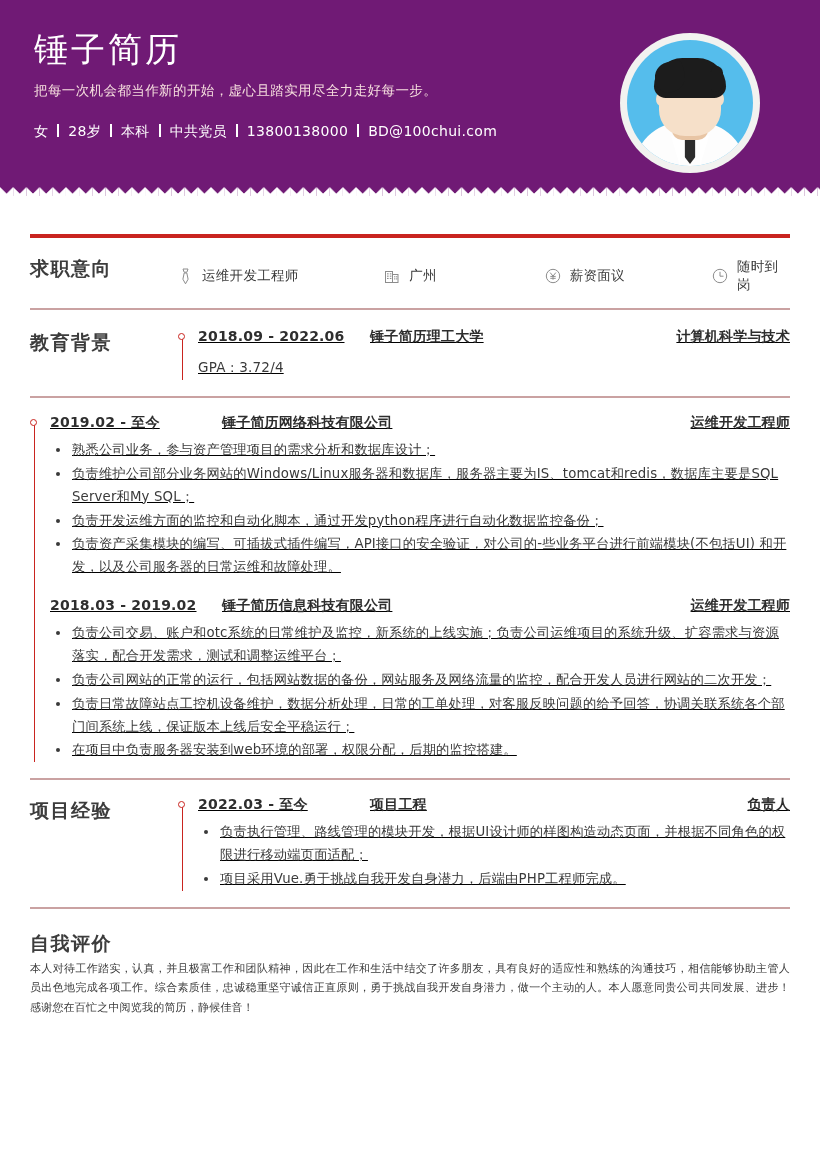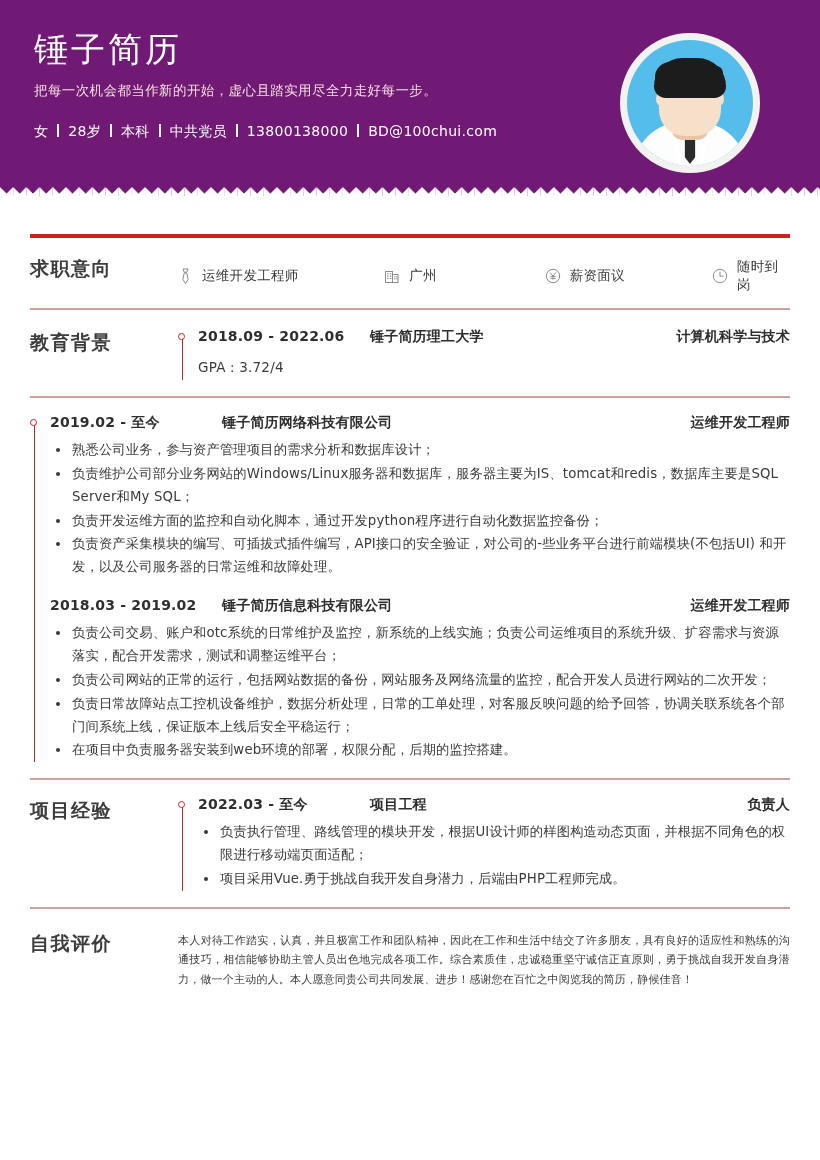--- a/index.html
+++ b/index.html
@@ -267,21 +267,21 @@
   .tl-dot {
     position: absolute;
     left: 0;
     top: 5px;
     width: 7px; height: 7px;
     border: 1.4px solid #c9241f;
     border-radius: 50%;
     background: #ffffff;
   }
 
-  .entry { margin-bottom: 2px; }
+  .entry { margin-bottom: 2px; text-decoration: underline; }
   .entry + .entry { margin-top: 18px; }
 
   .entry-head {
     display: flex;
     align-items: baseline;
     font-size: 14px;
     font-weight: bold;
     color: #2e2e2e;
     letter-spacing: 0.2px;
     margin-bottom: 2px;
@@ -324,21 +324,21 @@
   .paragraph {
     font-size: 11px;
     line-height: 1.78;
     color: #3a3a3a;
     letter-spacing: 0.2px;
     text-align: justify;
     padding-top: 2px;
   }
 
   .sec-edu    { padding-top: 18px; }
-  .sec-eval   { padding-top: 20px; padding-bottom: 30px; }
+  .sec-eval   { padding-top: 20px; padding-bottom: 30px; flex-direction: column; }
 </style>
 </head>
 <body>
 
 <div class="header">
   <div class="header-inner">
     <div class="name">锤子简历</div>
     <div class="tagline">把每一次机会都当作新的开始，虚心且踏实用尽全力走好每一步。</div>
     <div class="contact">
       <span>女</span><span class="sep"></span><span>28岁</span><span class="sep"></span><span>本科</span><span class="sep"></span><span>中共党员</span><span class="sep"></span><span>13800138000</span><span class="sep"></span><span>BD@100chui.com</span>

